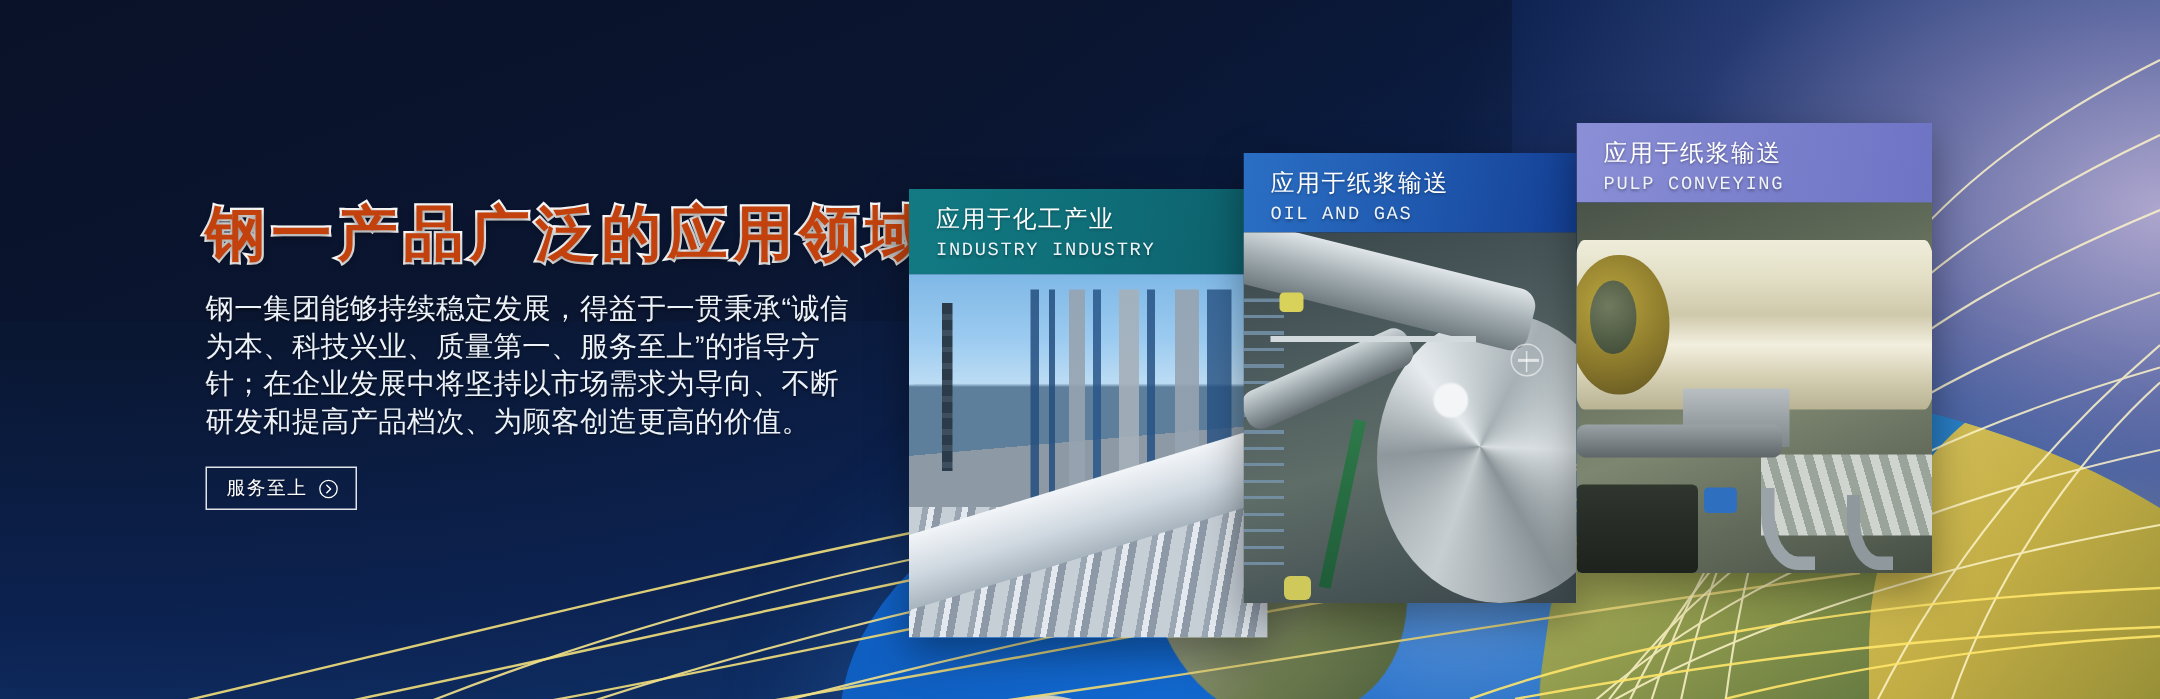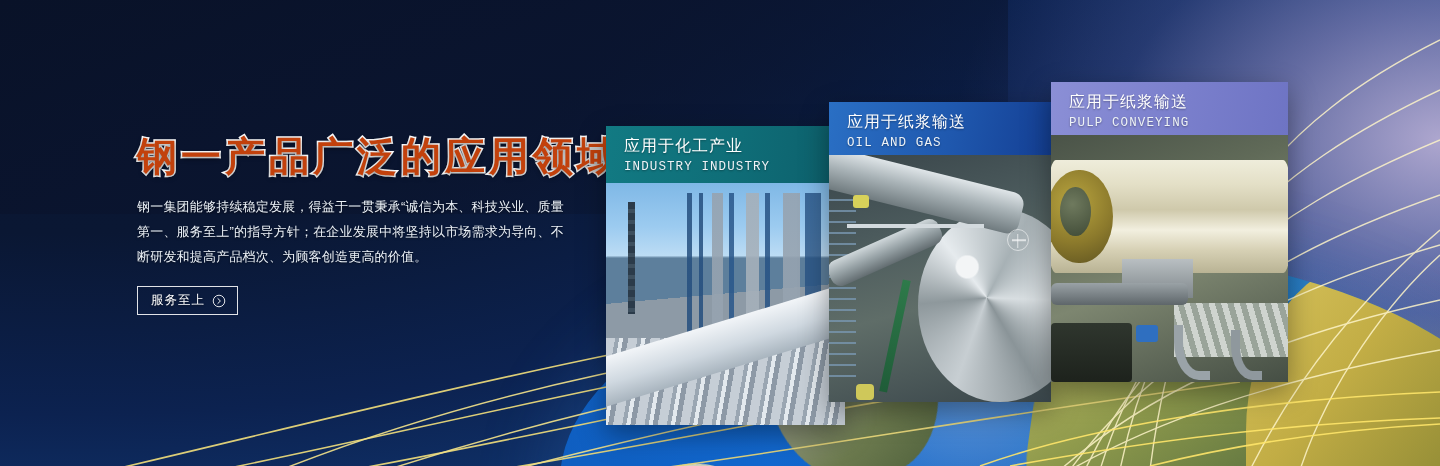--- a/index.html
+++ b/index.html
@@ -72,21 +72,21 @@
   .headline{
     font-size:40px; font-weight:700; letter-spacing:4px; line-height:1;
     color:#c2410c;
     -webkit-text-stroke:3px #ffffff;
     paint-order:stroke fill;
     text-shadow:0 2px 5px rgba(0,0,0,.45);
     white-space:nowrap;
   }
   .lede{
     margin-top:18px;
-    font-size:13px; line-height:25px; color:#ecf2f8;
+    font-size:19px; line-height:25px; color:#ecf2f8;
     letter-spacing:.2px; font-weight:400;
     text-shadow:0 1px 2px rgba(0,0,0,.55);
     width:440px;
   }
   .cta{
     display:inline-flex; align-items:center; gap:7px;
     margin-top:17px; padding:5px 11px 5px 13px;
     border:1px solid rgba(255,255,255,.88);
     color:#ffffff; font-size:12.5px; letter-spacing:1px;
     background:transparent; cursor:pointer;

